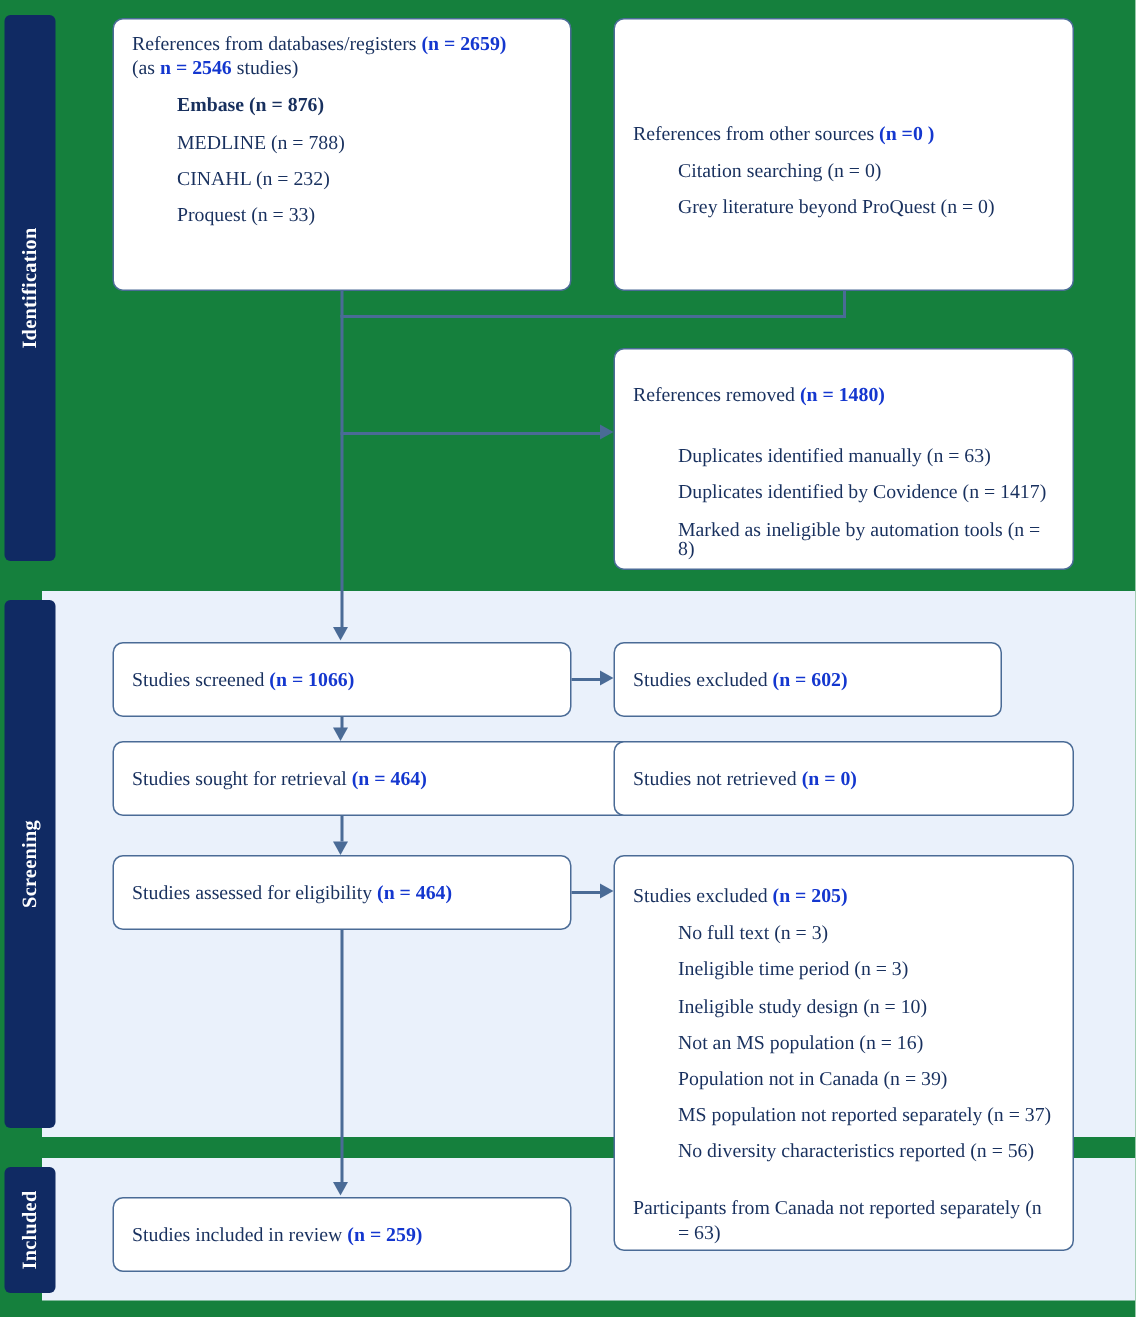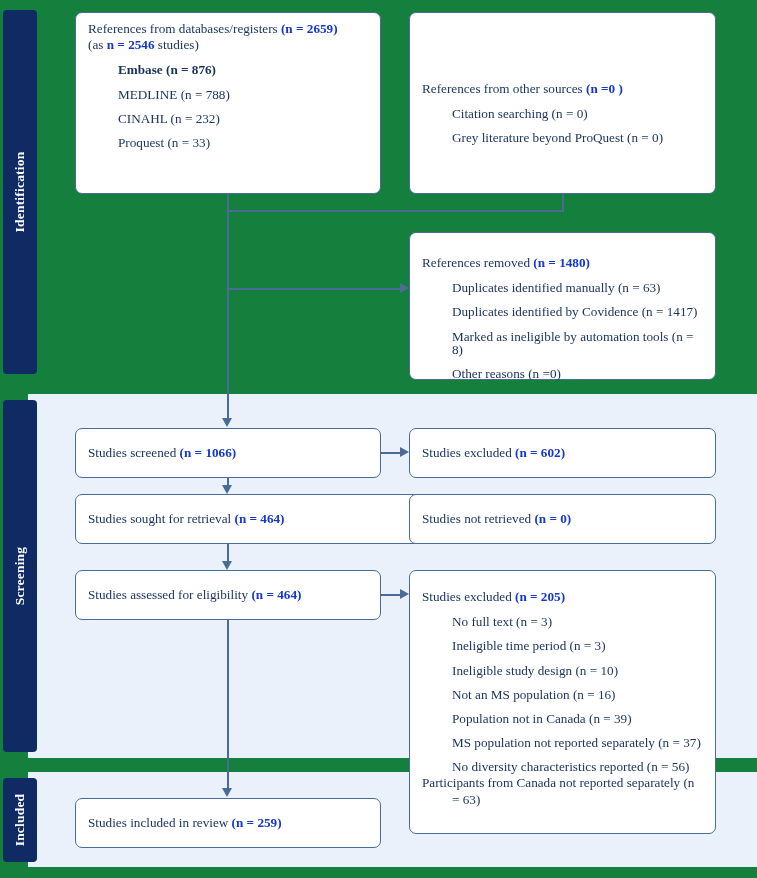--- a/index.html
+++ b/index.html
@@ -70,21 +70,21 @@
     text-indent:-30px;
   }
   .n{color:#1437cf;font-weight:bold;}
   .center-v{display:flex;align-items:center;height:100%;box-sizing:border-box;}
 
   
   #box-databases{left:75px;top:12px;width:306px;height:182px;}
   #box-othersources{left:409px;top:12px;width:307px;height:182px;}
   #box-removed{left:409px;top:232px;width:307px;height:148px;}
   #box-screened{left:75px;top:428px;width:306px;height:50px;}
-  #box-excluded1{left:409px;top:428px;width:307px;height:50px;}
+  #box-excluded1{left:409px;top:428px;width:259px;height:50px;}
   #box-sought{left:75px;top:494px;width:364px;height:50px;}
   #box-notretrieved{left:409px;top:494px;width:307px;height:50px;}
   #box-assessed{left:75px;top:570px;width:306px;height:50px;}
   #box-excluded2{left:409px;top:570px;width:307px;height:264px;}
   #box-included{left:75px;top:798px;width:306px;height:50px;}
 
   
   .ln{position:absolute;background:#4a6b96;}
   .ln.v{width:1.6px;}
   .ln.h{height:1.6px;}
@@ -168,27 +168,26 @@
     <div style="height:60px;"></div>
     <p class="hdr" style="margin-bottom:12px;">
       <span>References from other sources </span><span class="n">(n =0 )</span>
     </p>
     <p class="sub" style="margin-bottom:11px;">Citation searching (n = 0)</p>
     <p class="sub">Grey literature beyond ProQuest (n = 0)</p>
   </div>
 
   <div class="box" id="box-removed">
     <div style="height:14px;"></div>
-    <p class="hdr" style="margin-bottom:12px;">
+    <p class="hdr" style="margin-bottom:28px;">
       <span>References removed </span><span class="n">(n = 1480)</span>
     </p>
     <p class="sub" style="margin-bottom:11px;">Duplicates identified manually (n = 63)</p>
     <p class="sub" style="margin-bottom:11px;">Duplicates identified by Covidence (n = 1417)</p>
     <p class="sub" style="margin-bottom:11px;">Marked as ineligible by automation tools (n = 8)</p>
-    <p class="sub">Other reasons (n =0)</p>
   </div>
 
   <div class="box" id="box-screened">
     <div class="center-v">
       <p class="hdr">
         <span>Studies screened </span><span class="n">(n = 1066)</span>
       </p>
     </div>
   </div>
 
@@ -228,21 +227,21 @@
     <div style="height:10px;"></div>
     <p class="hdr" style="margin-bottom:12px;">
       <span>Studies excluded </span><span class="n">(n = 205)</span>
     </p>
     <p class="sub" style="margin-bottom:11px;">No full text (n = 3)</p>
     <p class="sub" style="margin-bottom:11px;">Ineligible time period (n = 3)</p>
     <p class="sub" style="margin-bottom:11px;">Ineligible study design (n = 10)</p>
     <p class="sub" style="margin-bottom:11px;">Not an MS population (n = 16)</p>
     <p class="sub" style="margin-bottom:11px;">Population not in Canada (n = 39)</p>
     <p class="sub" style="margin-bottom:11px;">MS population not reported separately (n = 37)</p>
-    <p class="sub" style="margin-bottom:0;">No diversity characteristics reported (n = 56)</p>
+    <p class="sub" style="margin-bottom:22px;">No diversity characteristics reported (n = 56)</p>
     <p class="sub hang" style="line-height:1.35;">Participants from Canada not reported separately (n = 63)</p>
   </div>
 
   <div class="box" id="box-included">
     <div class="center-v">
       <p class="hdr">
         <span>Studies included in review </span><span class="n">(n = 259)</span>
       </p>
     </div>
   </div>

